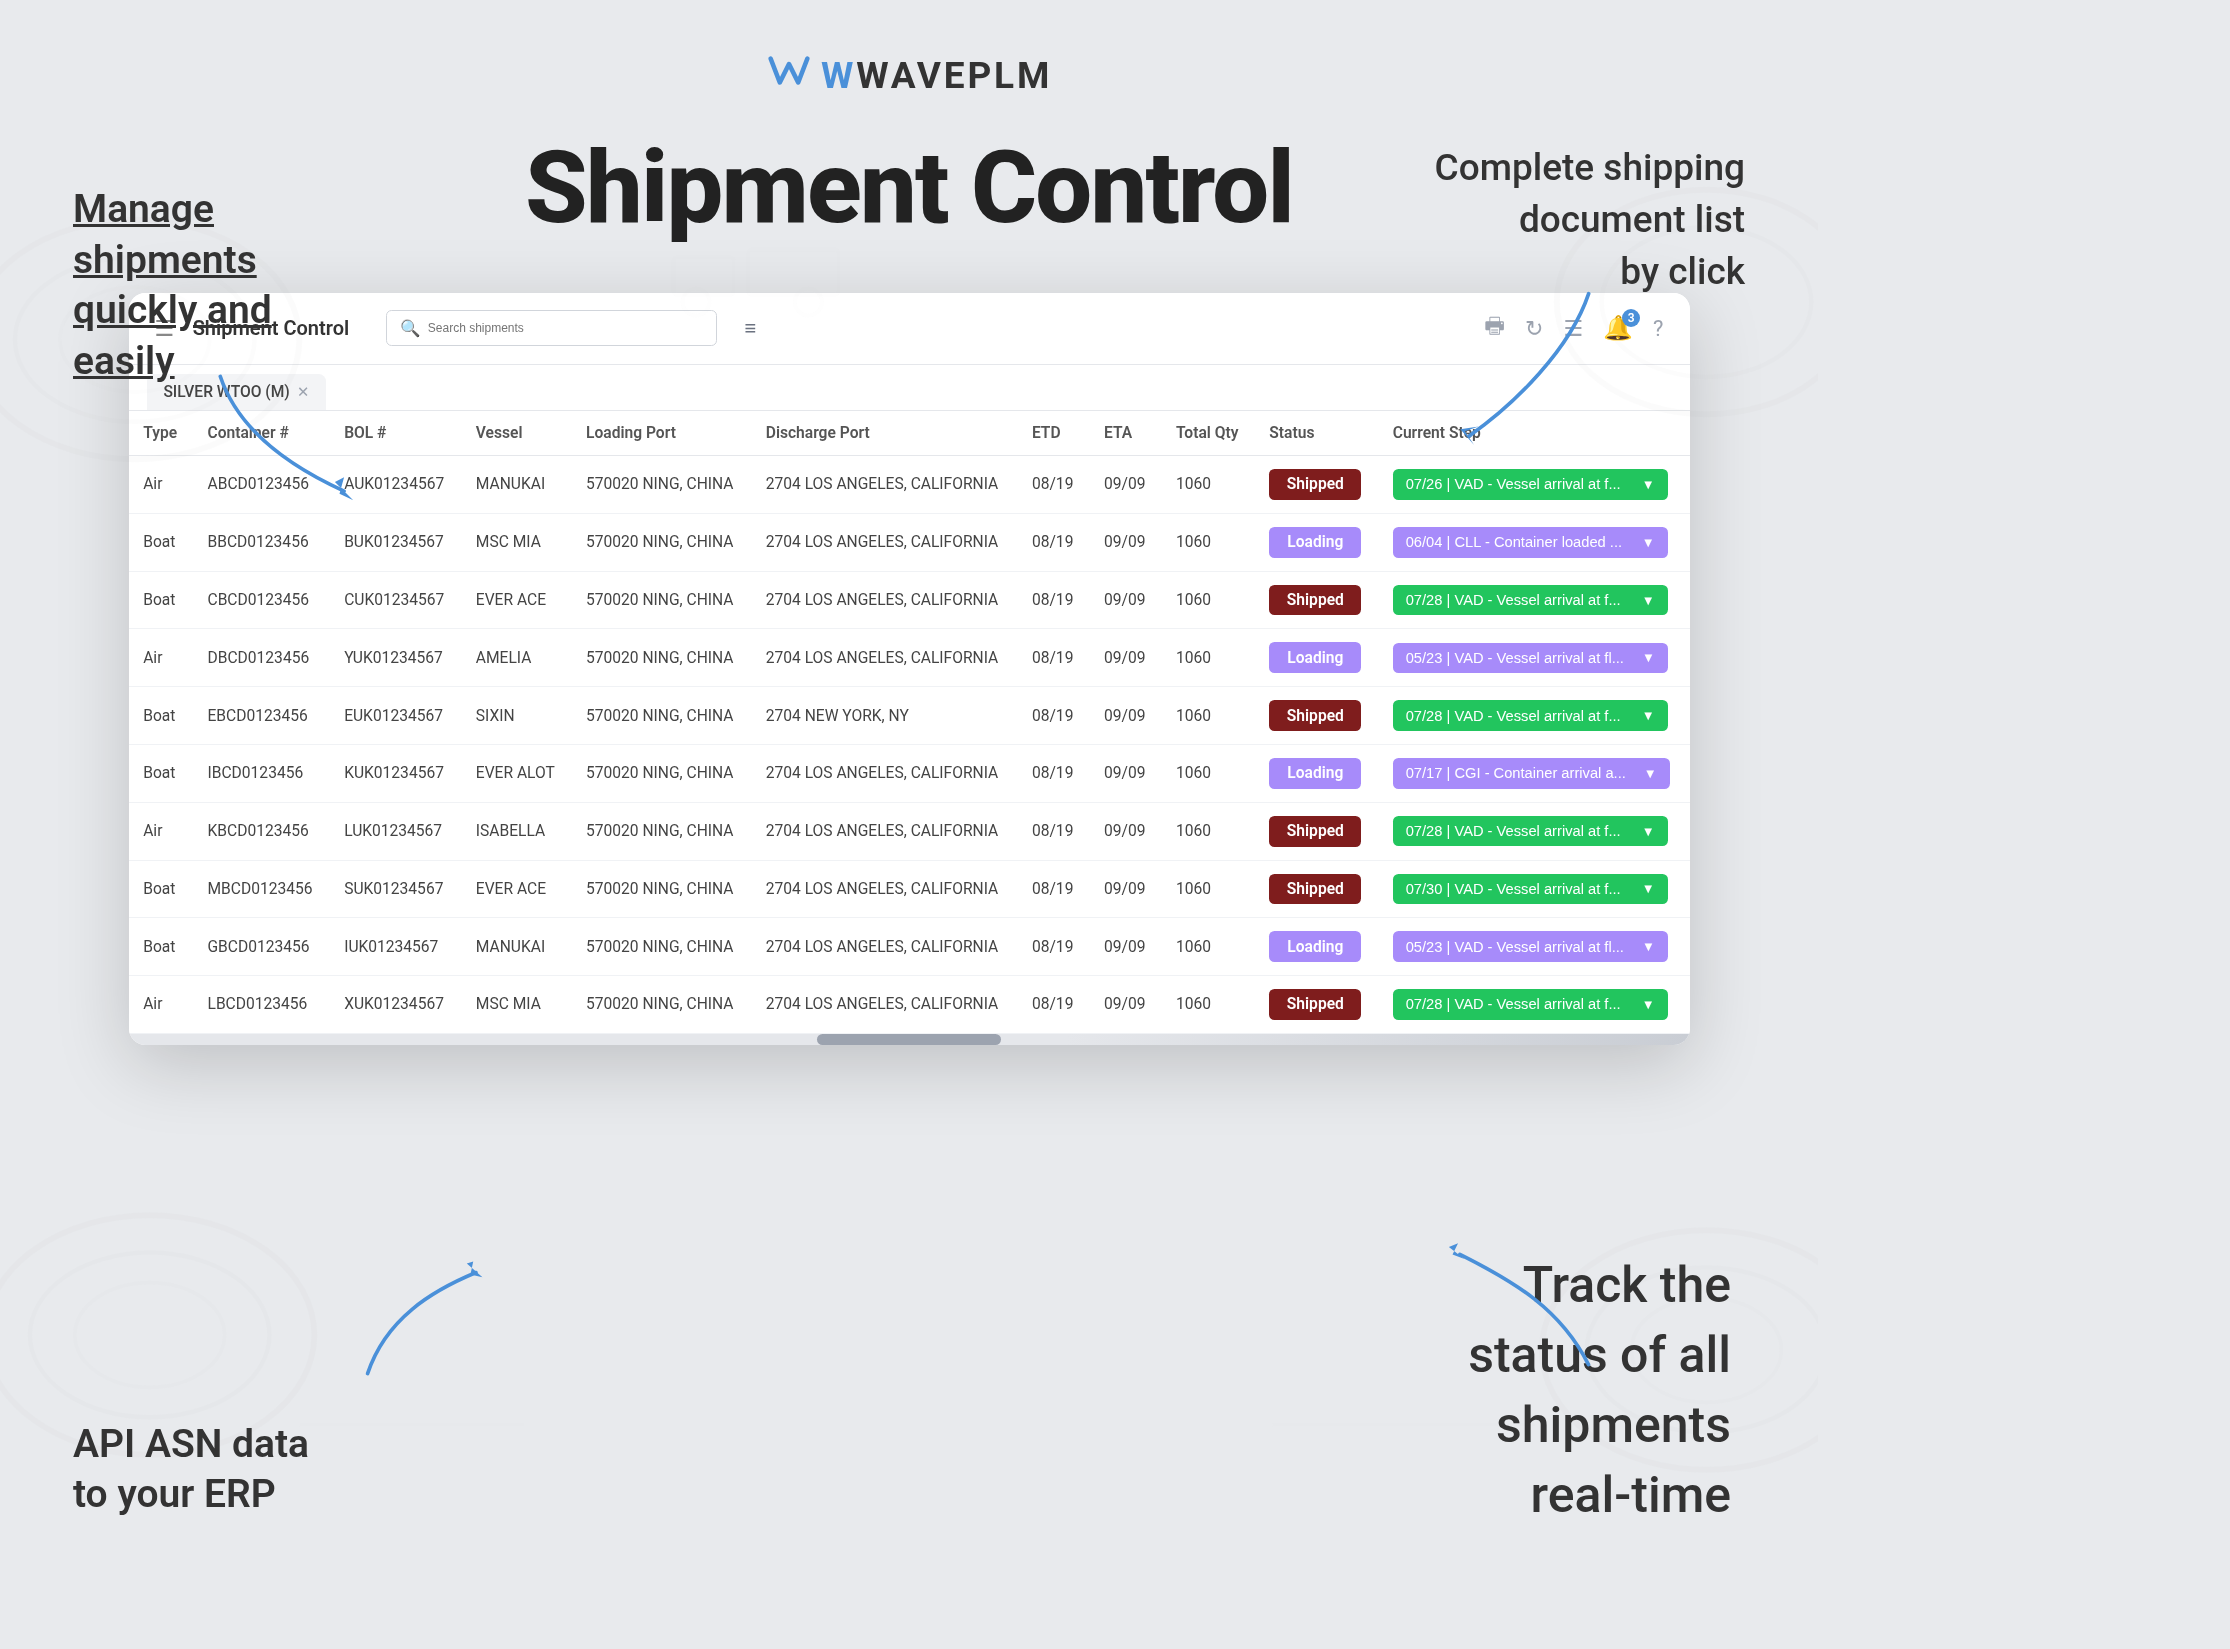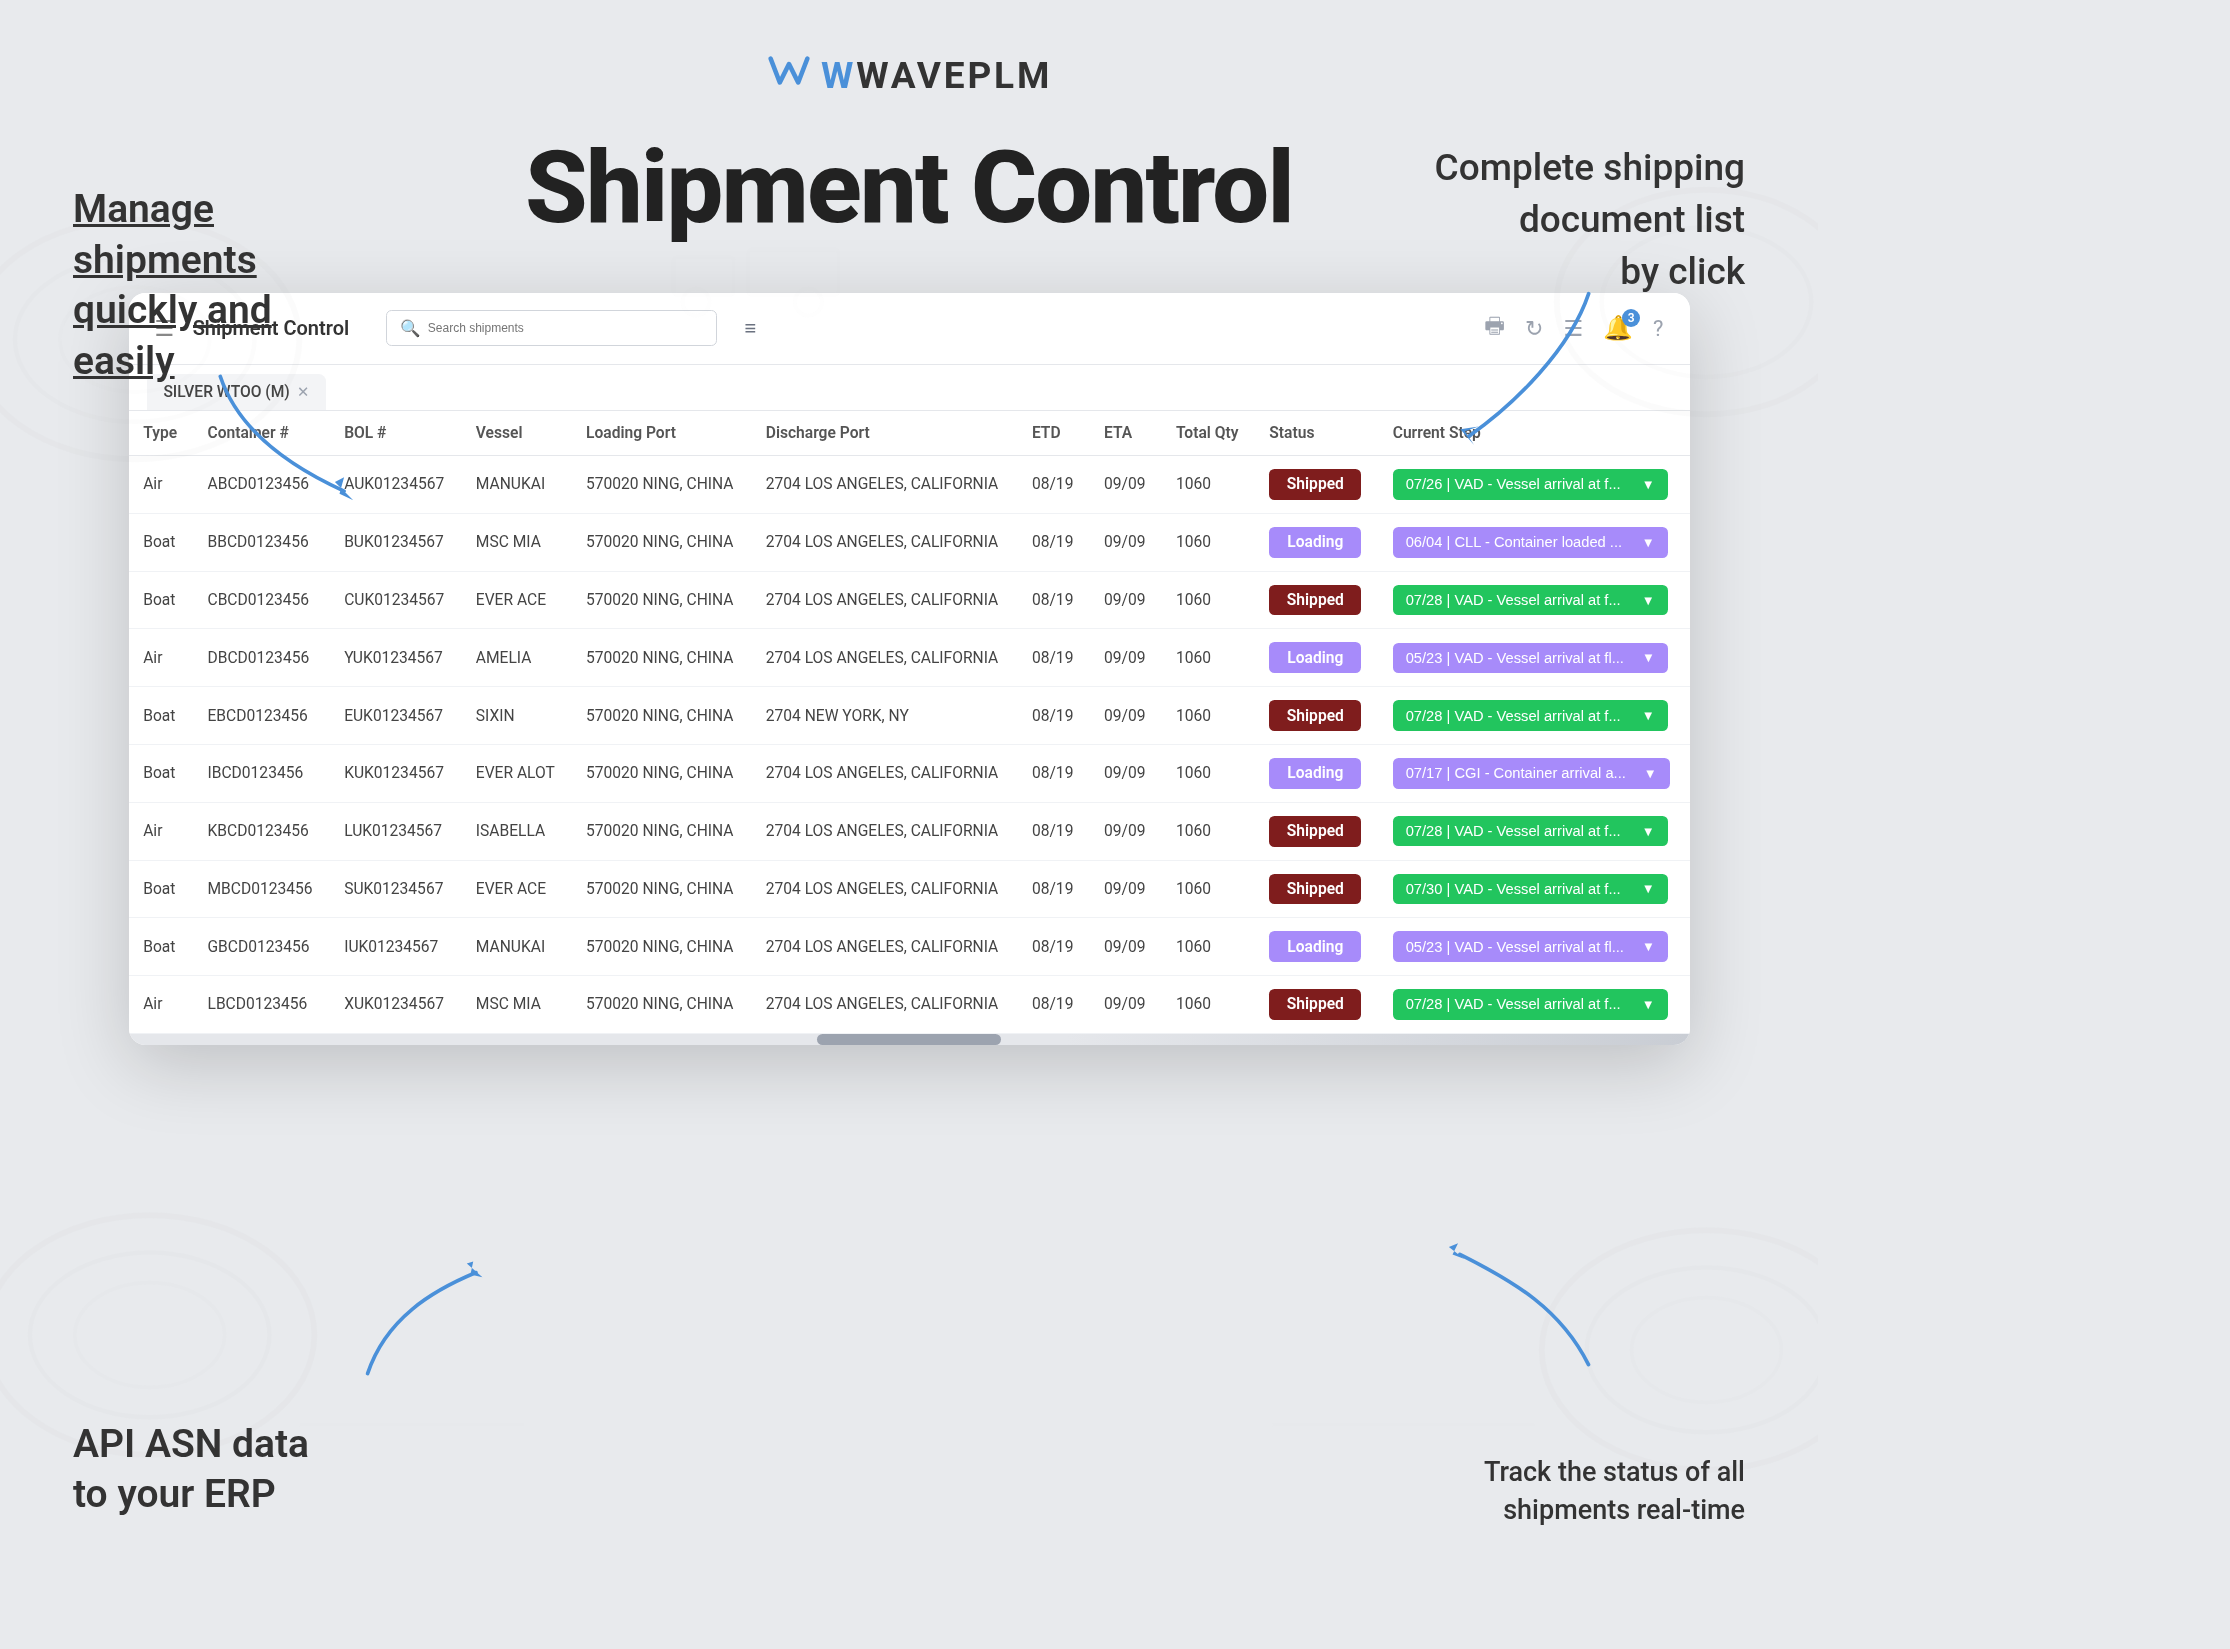--- a/index.html
+++ b/index.html
@@ -99,22 +99,22 @@
       font-size: 39px;
       font-weight: 600;
       color: #333;
       line-height: 1.3;
       max-width: 294px;
     }
 
     .callout-right-bottom {
       position: absolute;
       bottom: 119px;
-      right: 73px;
-      font-size: 27px;
+      right: 87px;
+      font-size: 50px;
       font-weight: 500;
       color: #333;
       line-height: 1.4;
       max-width: 331px;
       text-align: right;
     }
 
     
     .arrow-left-top {
       position: absolute;

